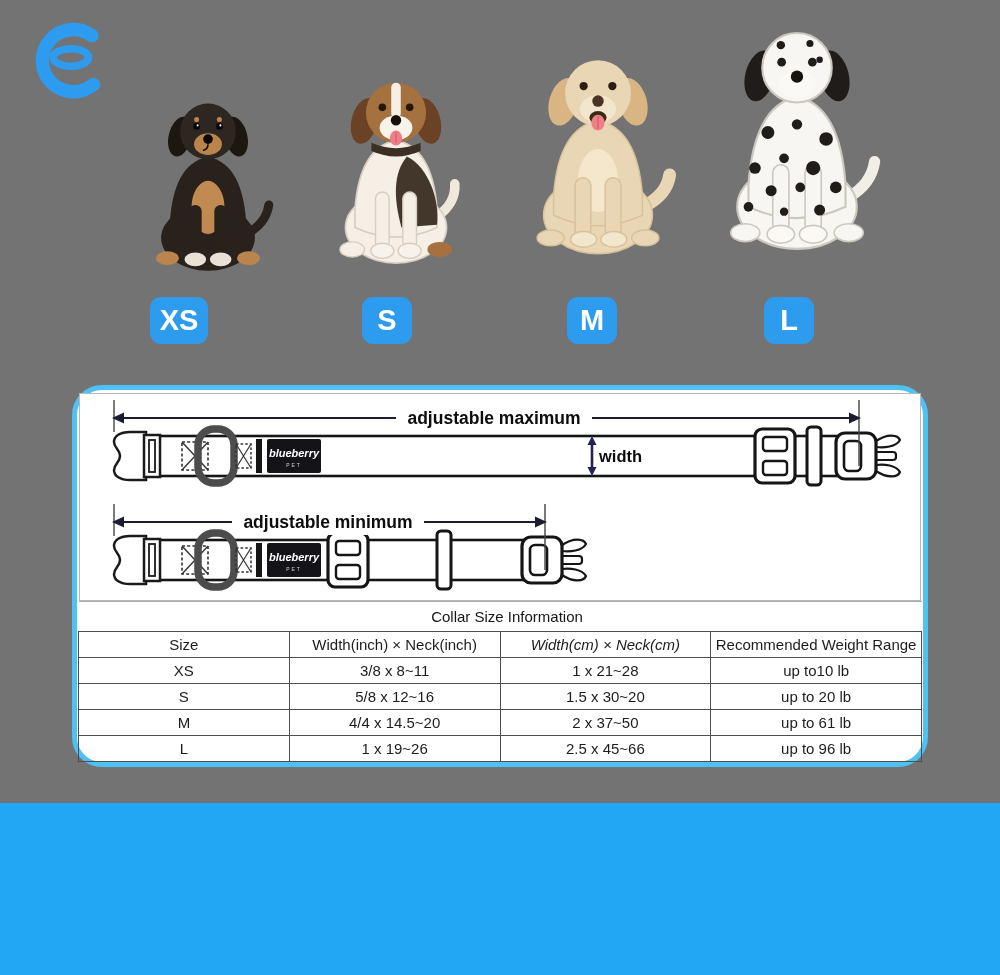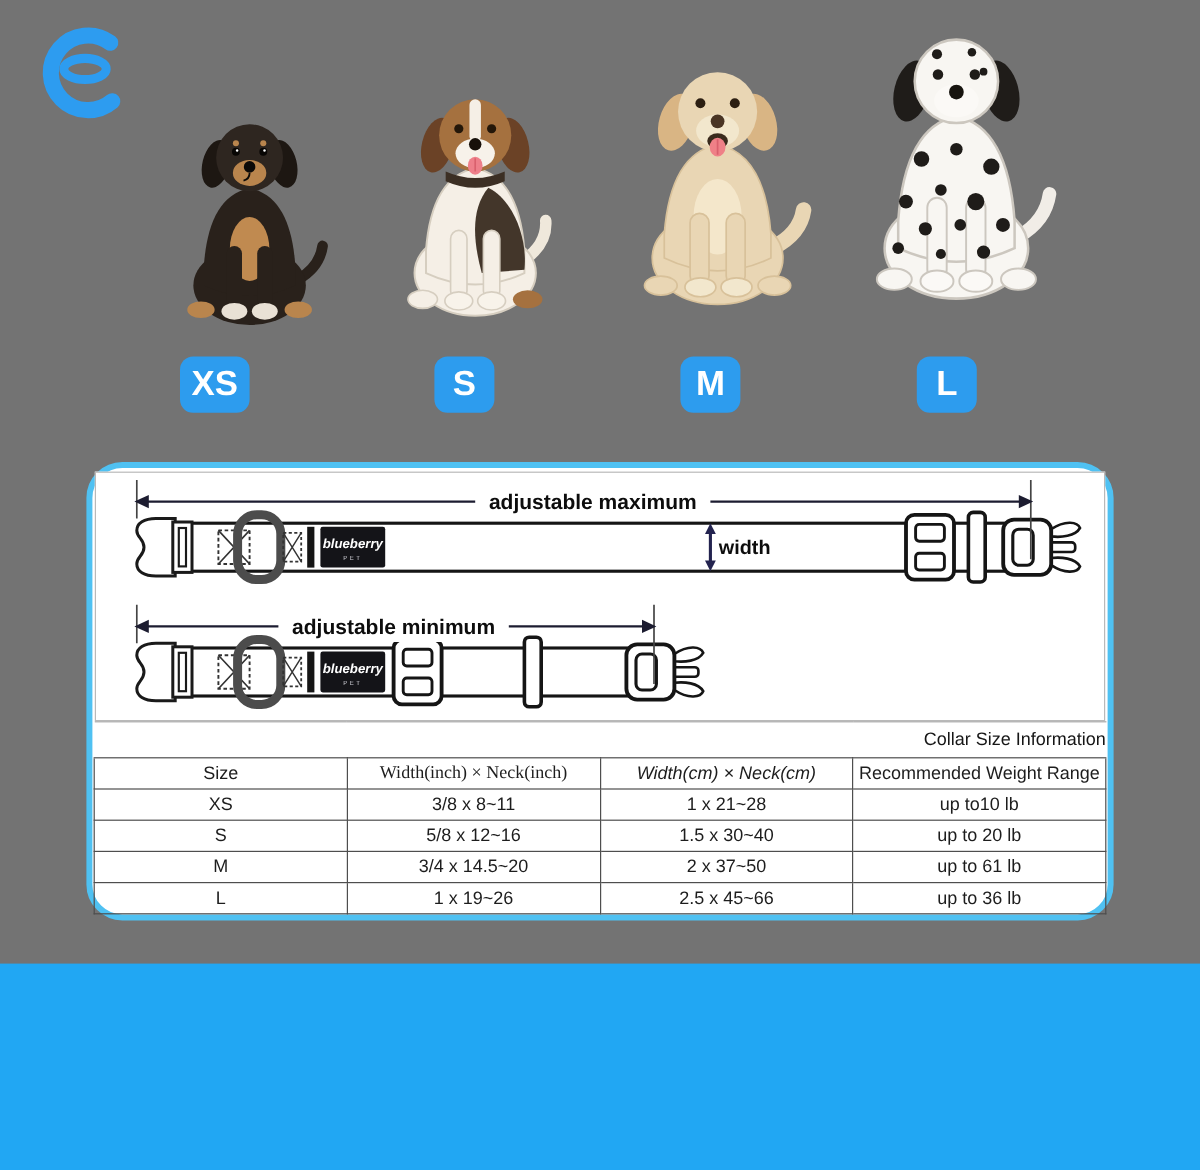--- a/index.html
+++ b/index.html
@@ -18,22 +18,22 @@
             border-radius:30px;background:#fff;}
   #diagram-panel{position:absolute;left:79px;top:393px;width:840px;height:206px;
                  border:1px solid #b9b9b9;background:#fff;}
   #collar-svg{position:absolute;left:78px;top:392px;}
 
   
   #size-table{position:absolute;left:78px;top:601px;width:844px;border-collapse:collapse;
               table-layout:fixed;font-size:15px;color:#1d1d1d;}
   #size-table td{border:1px solid #4e4e4e;text-align:center;padding:0;height:25px;}
   #size-table tr.title-row td{border-top:1px solid #a8a8a8;border-left:none;border-right:none;
-              text-align:right;padding-left:14px;height:29px;font-size:15px;color:#161616;border-radius:15px;}
-  .col-size{width:70px;margin-left:24px;} .col-in{width:264px;font-family:Liberation Serif, serif;} .col-cm{width:255px;font-style:italic;} .col-wt{width:255px;}
+              text-align:center;padding-left:14px;height:29px;font-size:15px;color:#161616;border-radius:15px;}
+  .col-size{width:70px;margin-left:24px;} .col-in{width:264px;} .col-cm{width:255px;font-style:italic;} .col-wt{width:255px;}
 
   
   #tips-banner{position:absolute;left:0;top:803px;width:1000px;height:172px;
                background:var(--banner-blue,#21a7f3);}
 
   svg text{font-family:"Liberation Sans",sans-serif;}
 </style>
 </head>
 <body>
 
@@ -241,34 +241,34 @@
     </tr>
     <tr>
       <td>XS</td>
       <td>3/8 x 8~11</td>
       <td>1 x 21~28</td>
       <td>up to10 lb</td>
     </tr>
     <tr>
       <td>S</td>
       <td>5/8 x 12~16</td>
-      <td>1.5 x 30~40</td>
+      <td>1.5 x 30~20</td>
       <td>up to 20 lb</td>
     </tr>
     <tr>
       <td>M</td>
-      <td>3/4 x 14.5~20</td>
+      <td>4/4 x 14.5~20</td>
       <td>2 x 37~50</td>
       <td>up to 61 lb</td>
     </tr>
     <tr>
       <td>L</td>
       <td>1 x 19~26</td>
       <td>2.5 x 45~66</td>
-      <td>up to 36 lb</td>
+      <td>up to 96 lb</td>
     </tr>
   </tbody>
     </table>
 
   <div id="tips-banner">
     
     
   </div>
 
 </div>

